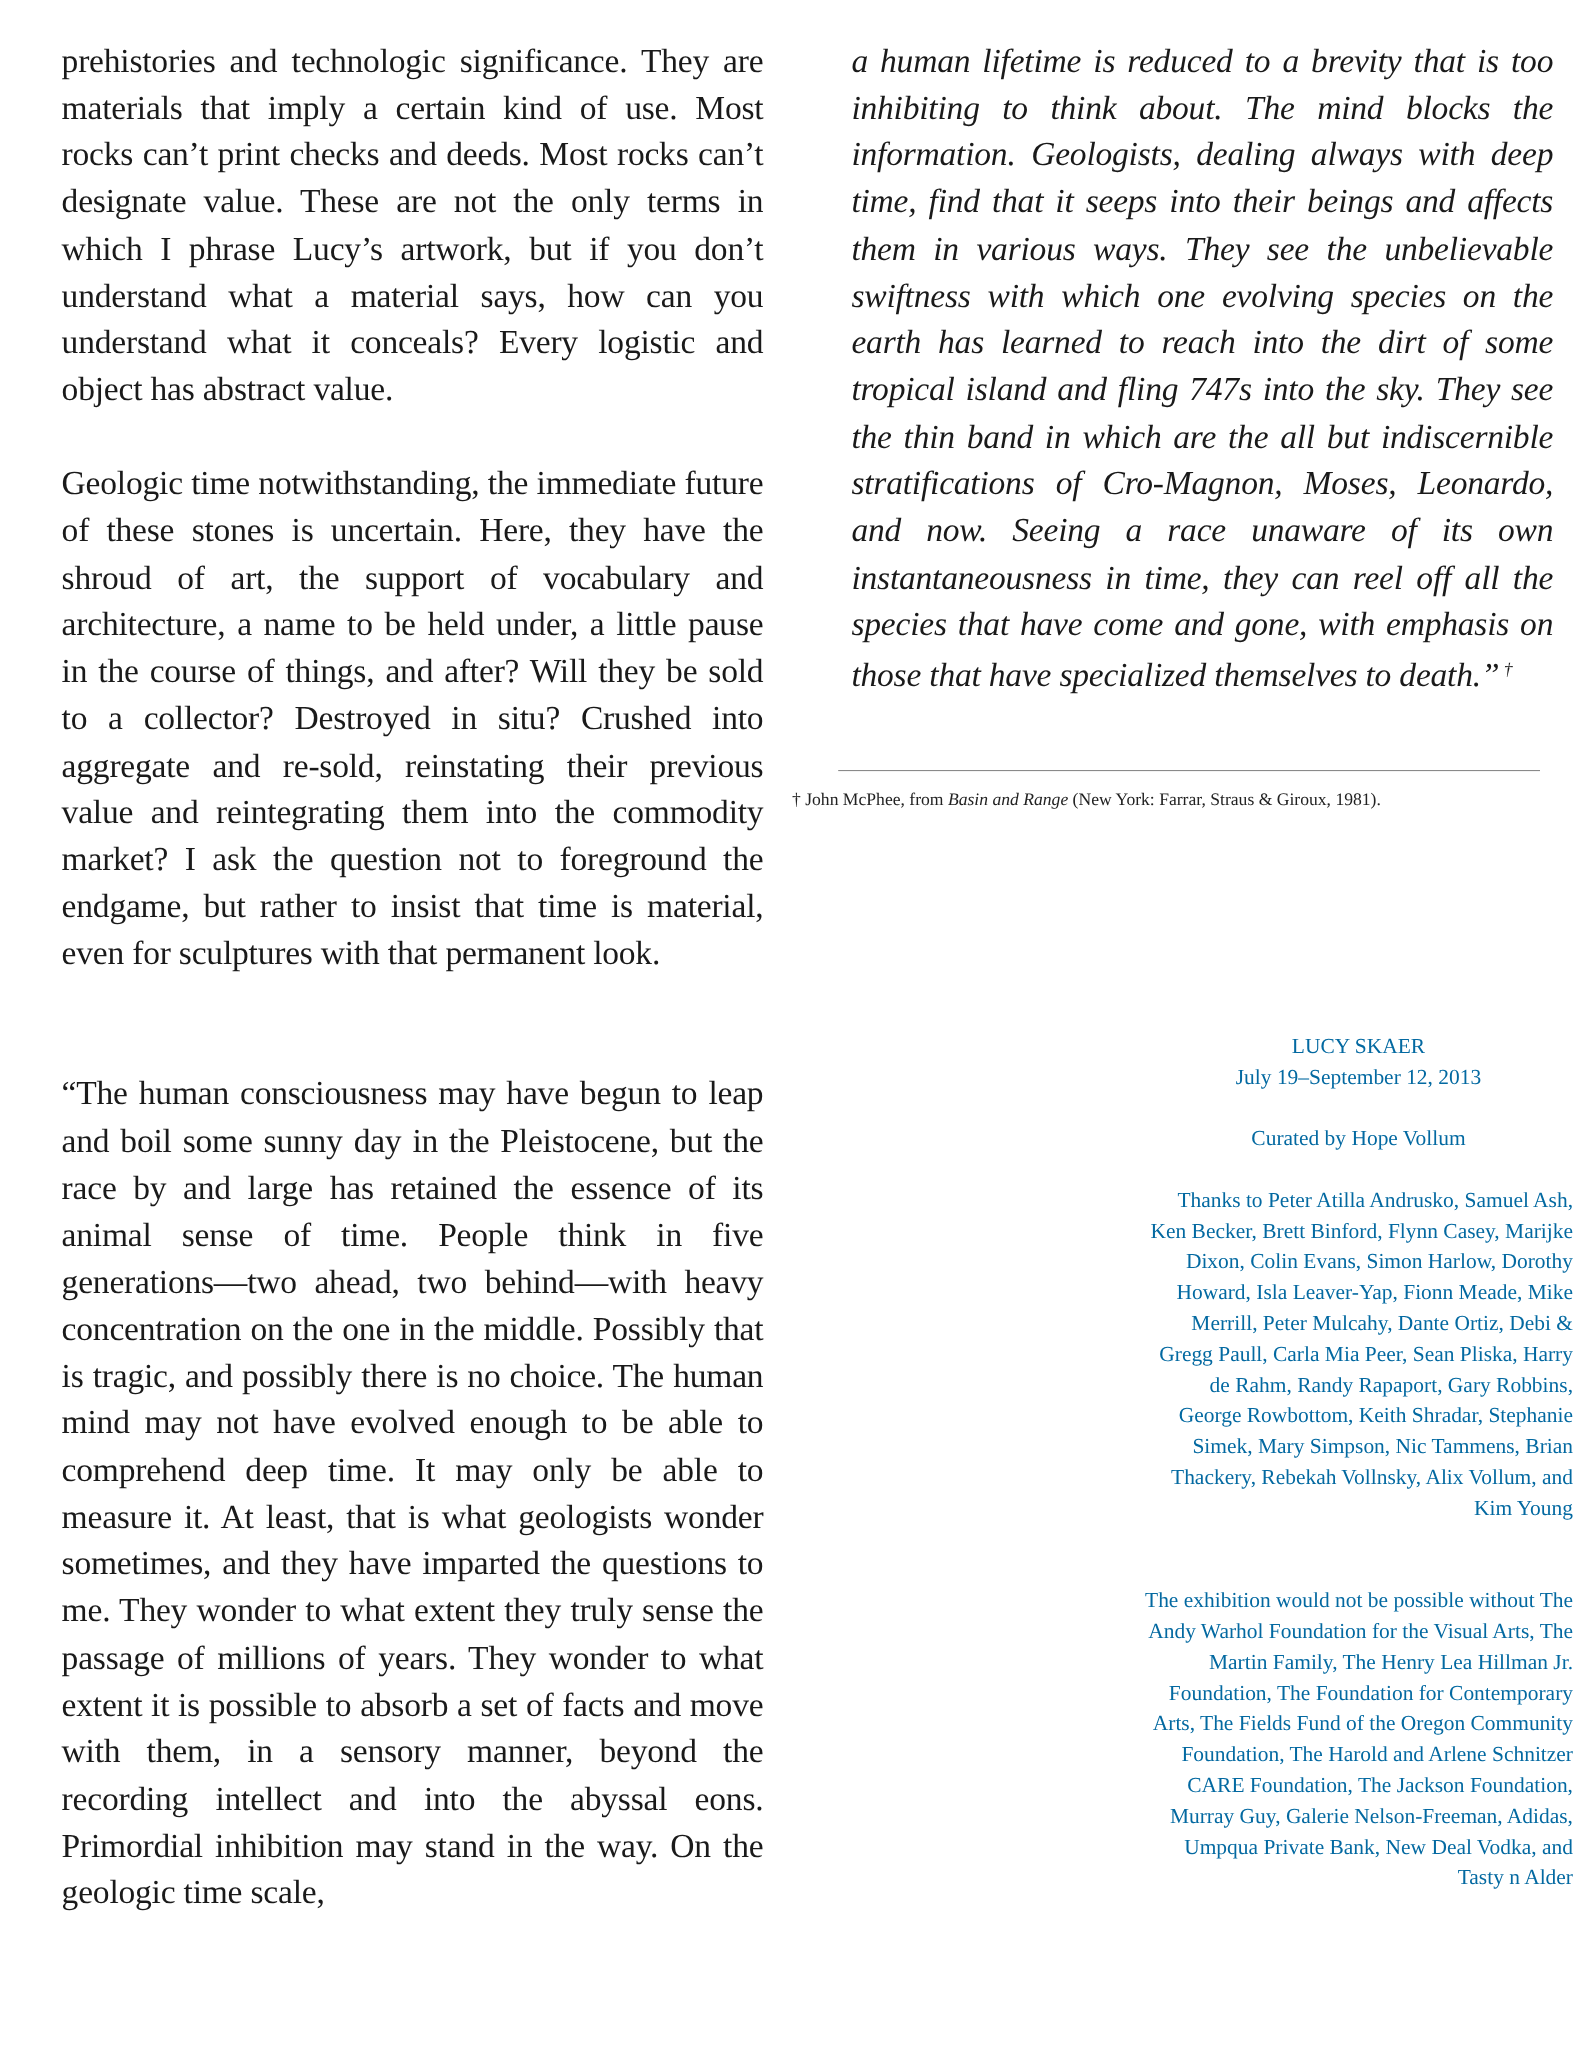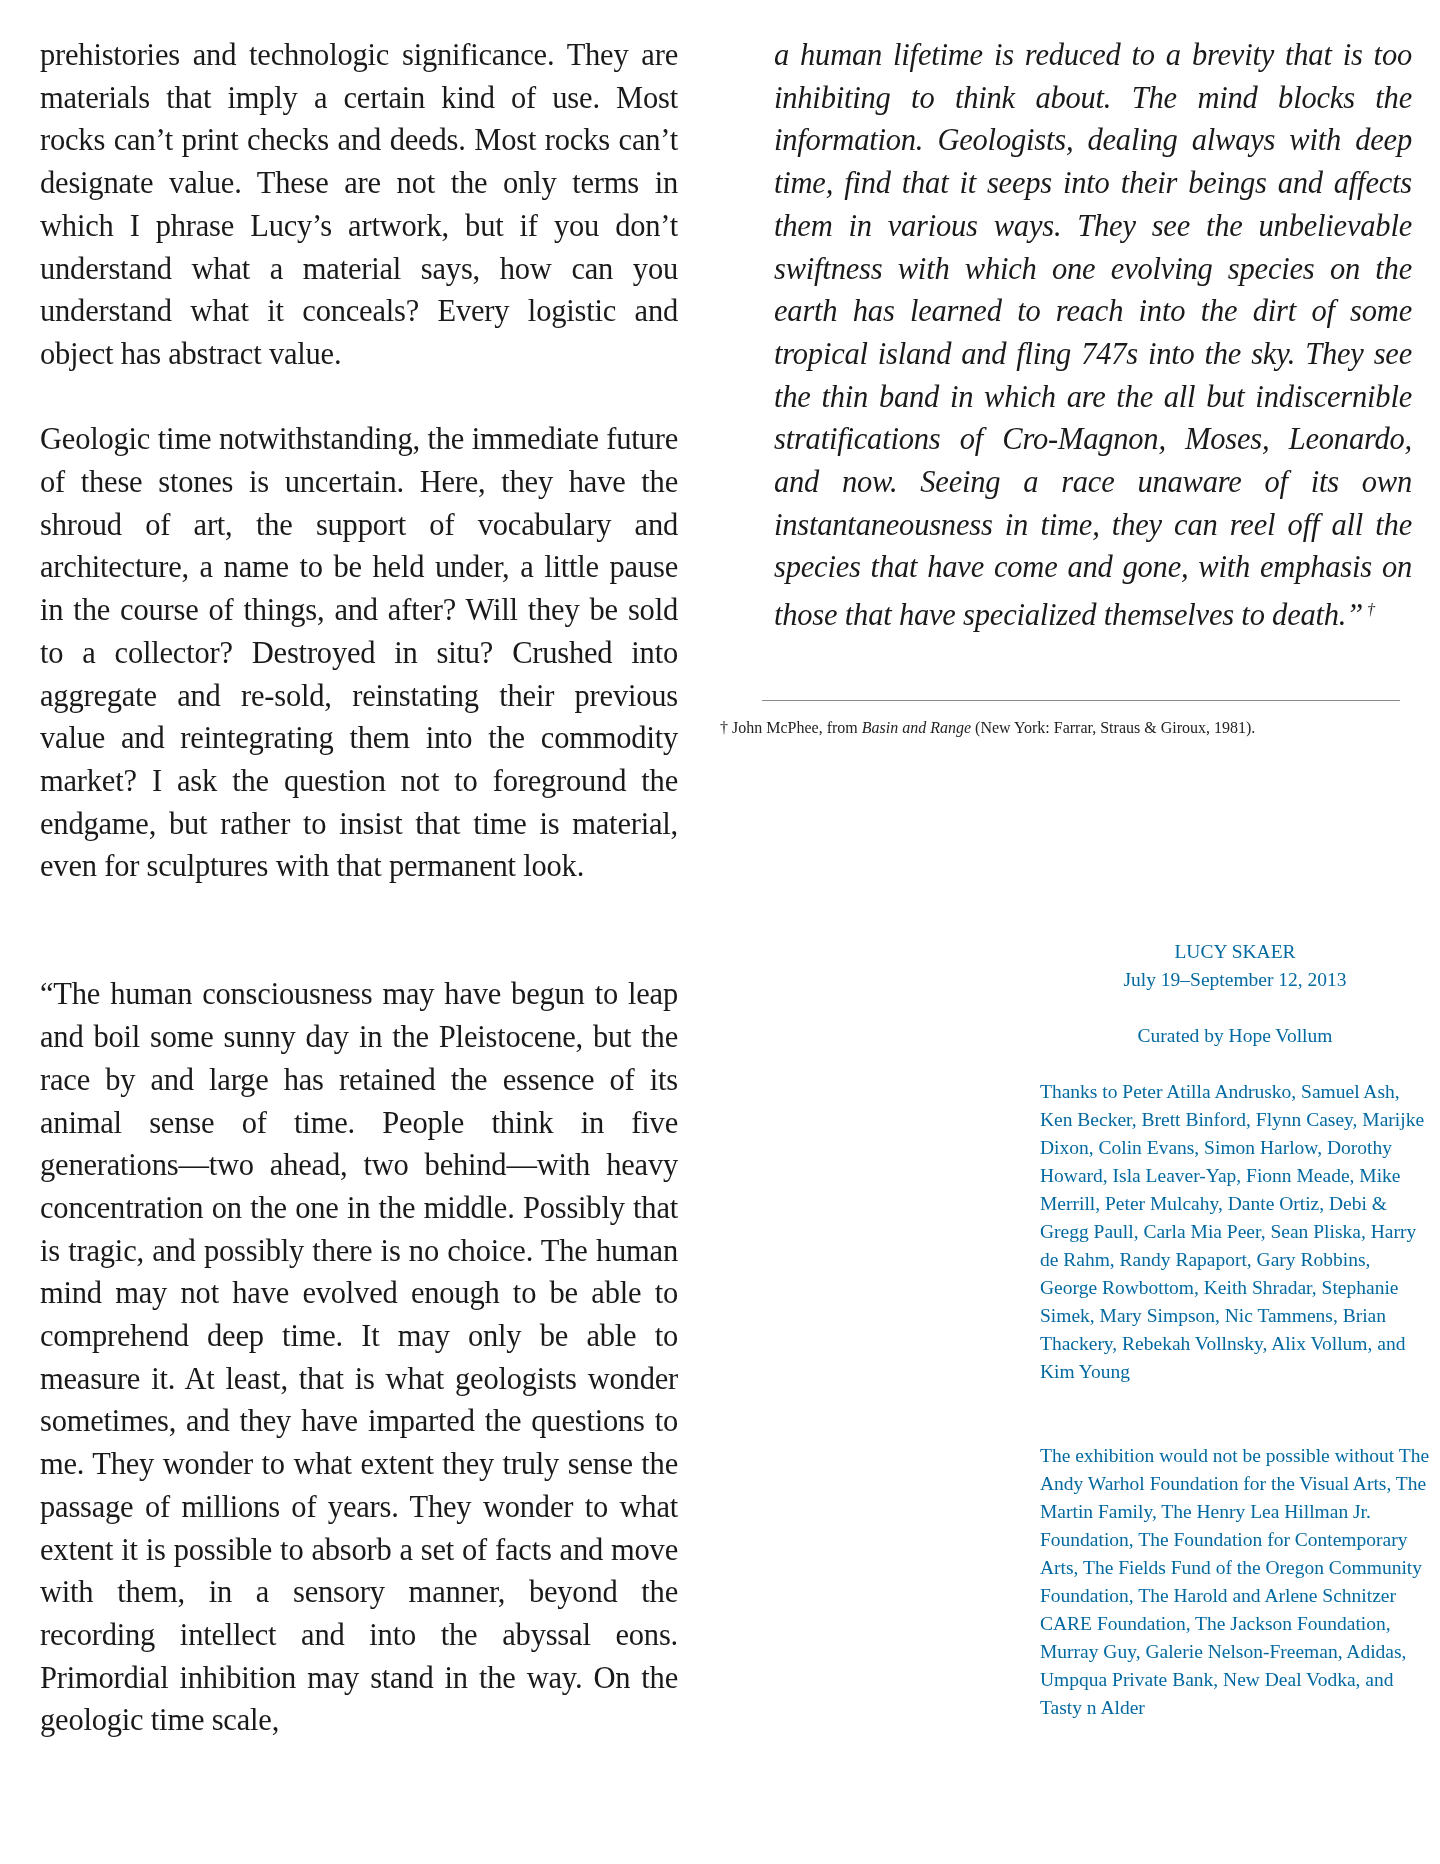--- a/index.html
+++ b/index.html
@@ -1,31 +1,31 @@
 <!DOCTYPE html>
 <html><head>
 <meta charset="utf-8">
 <style>
   html, body { margin: 0; padding: 0; background: #ffffff; }
   body { width: 1440px; height: 1864px; position: relative; overflow: hidden;
          font-family: "Liberation Serif", "DejaVu Serif", serif; color: #1a1a1a; }
   .col { position: absolute; top: 34px; width: 638px; }
-  .col-left { left: 40px; }
+  .col-left { left: 56px; }
   .col-right { left: 774px; font-style: italic; }
   .body-p { margin: 0; font-size: 30.5px; line-height: 42.7px; text-align: justify;
             text-align-last: left; letter-spacing: -0.2px; }
   .para-gap { height: 42.7px; }
   .footnote-rule { position: absolute; left: 762px; top: 700px; width: 638px; height: 0;
                    border-top: 1.5px solid #8a8a8a; }
   .footnote { position: absolute; left: 720px; top: 718px; width: 640px;
               font-size: 16px; line-height: 20px; color: #222; }
   .credits { position: absolute; left: 1040px; top: 938px; width: 390px;
              font-size: 19.5px; line-height: 28px; color: #0369a1; }
   .credits .center { text-align: center; }
-  .credits p { margin: 0; }
+  .credits p { margin: 0; text-align: right; }
   .credits .gap { height: 28px; }
   em { font-style: italic; }
   sup.dagger { font-size: 16px; vertical-align: 10px; margin-left: 4px; }
 </style>
 </head>
 <body>
 
 <div class="col col-left">
   <p class="body-p">prehistories and technologic significance. They are materials that imply a certain kind of use. Most rocks can’t print checks and deeds. Most rocks can’t designate value. These are not the only terms in which I phrase Lucy’s artwork, but if you don’t understand what a material says, how can you understand what it conceals? Every logistic and object has abstract value.</p>
   <div class="para-gap"></div>

